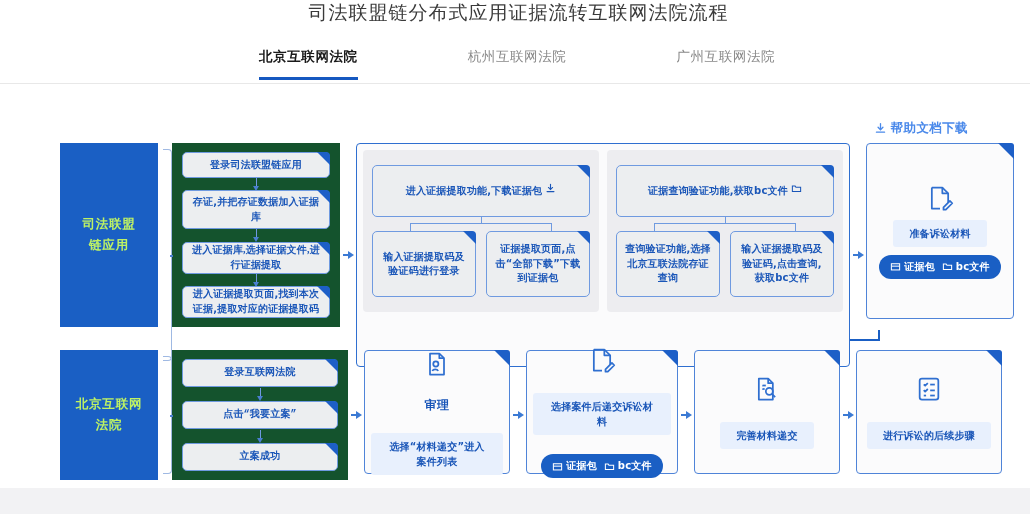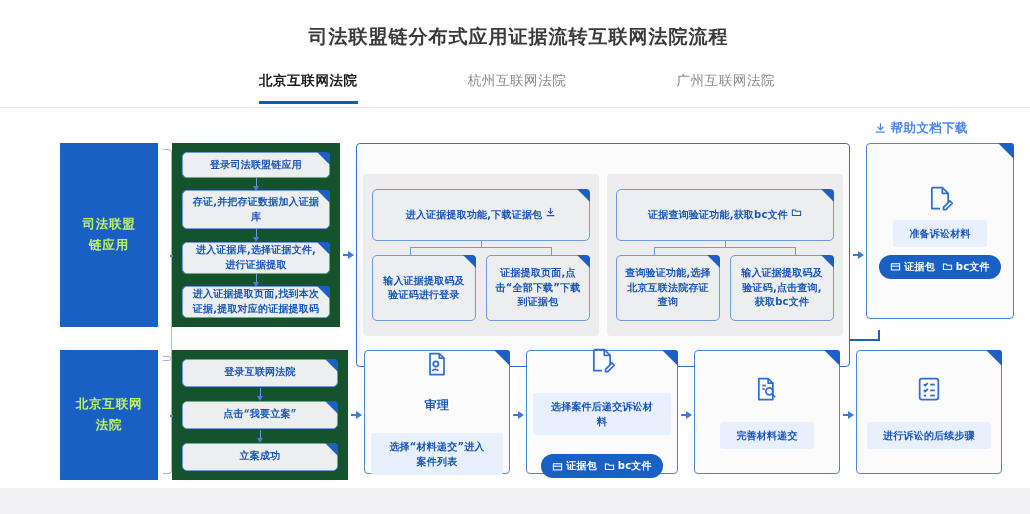--- a/index.html
+++ b/index.html
@@ -10,24 +10,23 @@
     color: #333;
     overflow: hidden;
     position: relative;
   }
   .page { position: relative; width: 1030px; height: 514px; background: #fff; }
 
   
   .title {
     text-align: center;
     font-size: 19px;
-    font-weight: bold;
+    font-weight: normal;
     color: #3a3a3a;
     letter-spacing: 1px;
-    padding-top: 24px;
     margin-left: 7px;
   }
   .tabbar {
     position: relative;
     margin-top: 22px;
     height: 36px;
     border-bottom: 1px solid #e8e8e8;
     padding-left: 16px;
   }
   .tabs {
@@ -103,21 +102,21 @@
     letter-spacing: .2px;
   }
   .box .corner {
     position: absolute; right: -1px; top: -1px;
     width: 0; height: 0;
     border-top: 13px solid #1d5fc7;
     border-left: 13px solid transparent;
     border-radius: 0 4px 0 0;
   }
   .stepbox { width: 148px; }
-  .s1 { height: 27px; } .s2 { height: 41px; justify-content: center; } .s3 { height: 32px; } .s4 { height: 32px; }
+  .s1 { height: 27px; } .s2 { height: 41px; justify-content: center; } .s3 { height: 32px; font-family: Liberation Serif, serif; } .s4 { height: 32px; }
   .bstep { width: 156px; height: 28px; font-family: Liberation Mono, monospace; }
 
   .vconn { display: flex; justify-content: center; height: 13px; }
   .vconn .stem { width: 1px; background: #6f9ae0; height: 8px; position: relative; }
   .vconn .stem:after {
     content: ""; position: absolute; left: -3px; top: 8px;
     border-left: 3.5px solid transparent; border-right: 3.5px solid transparent;
     border-top: 5px solid #4a7fd0;
   }
 
@@ -128,21 +127,21 @@
     border-top: 4px solid transparent; border-bottom: 4px solid transparent;
     border-left: 6px solid #3b7ad4;
   }
 
   
   .bluebox {
     border: 1.5px solid #2f6fd0;
     border-radius: 4px;
     padding: 6px;
     display: flex;
-    align-items: center;
+    align-items: flex-start;
     height: 224px;
     background: #fbfbfc;
   }
   .groupcard {
     background: #ededf0;
     border-radius: 4px;
     padding: 9px;
     display: flex; flex-direction: column; align-items: center;
     height: 162px;
     justify-content: center;

